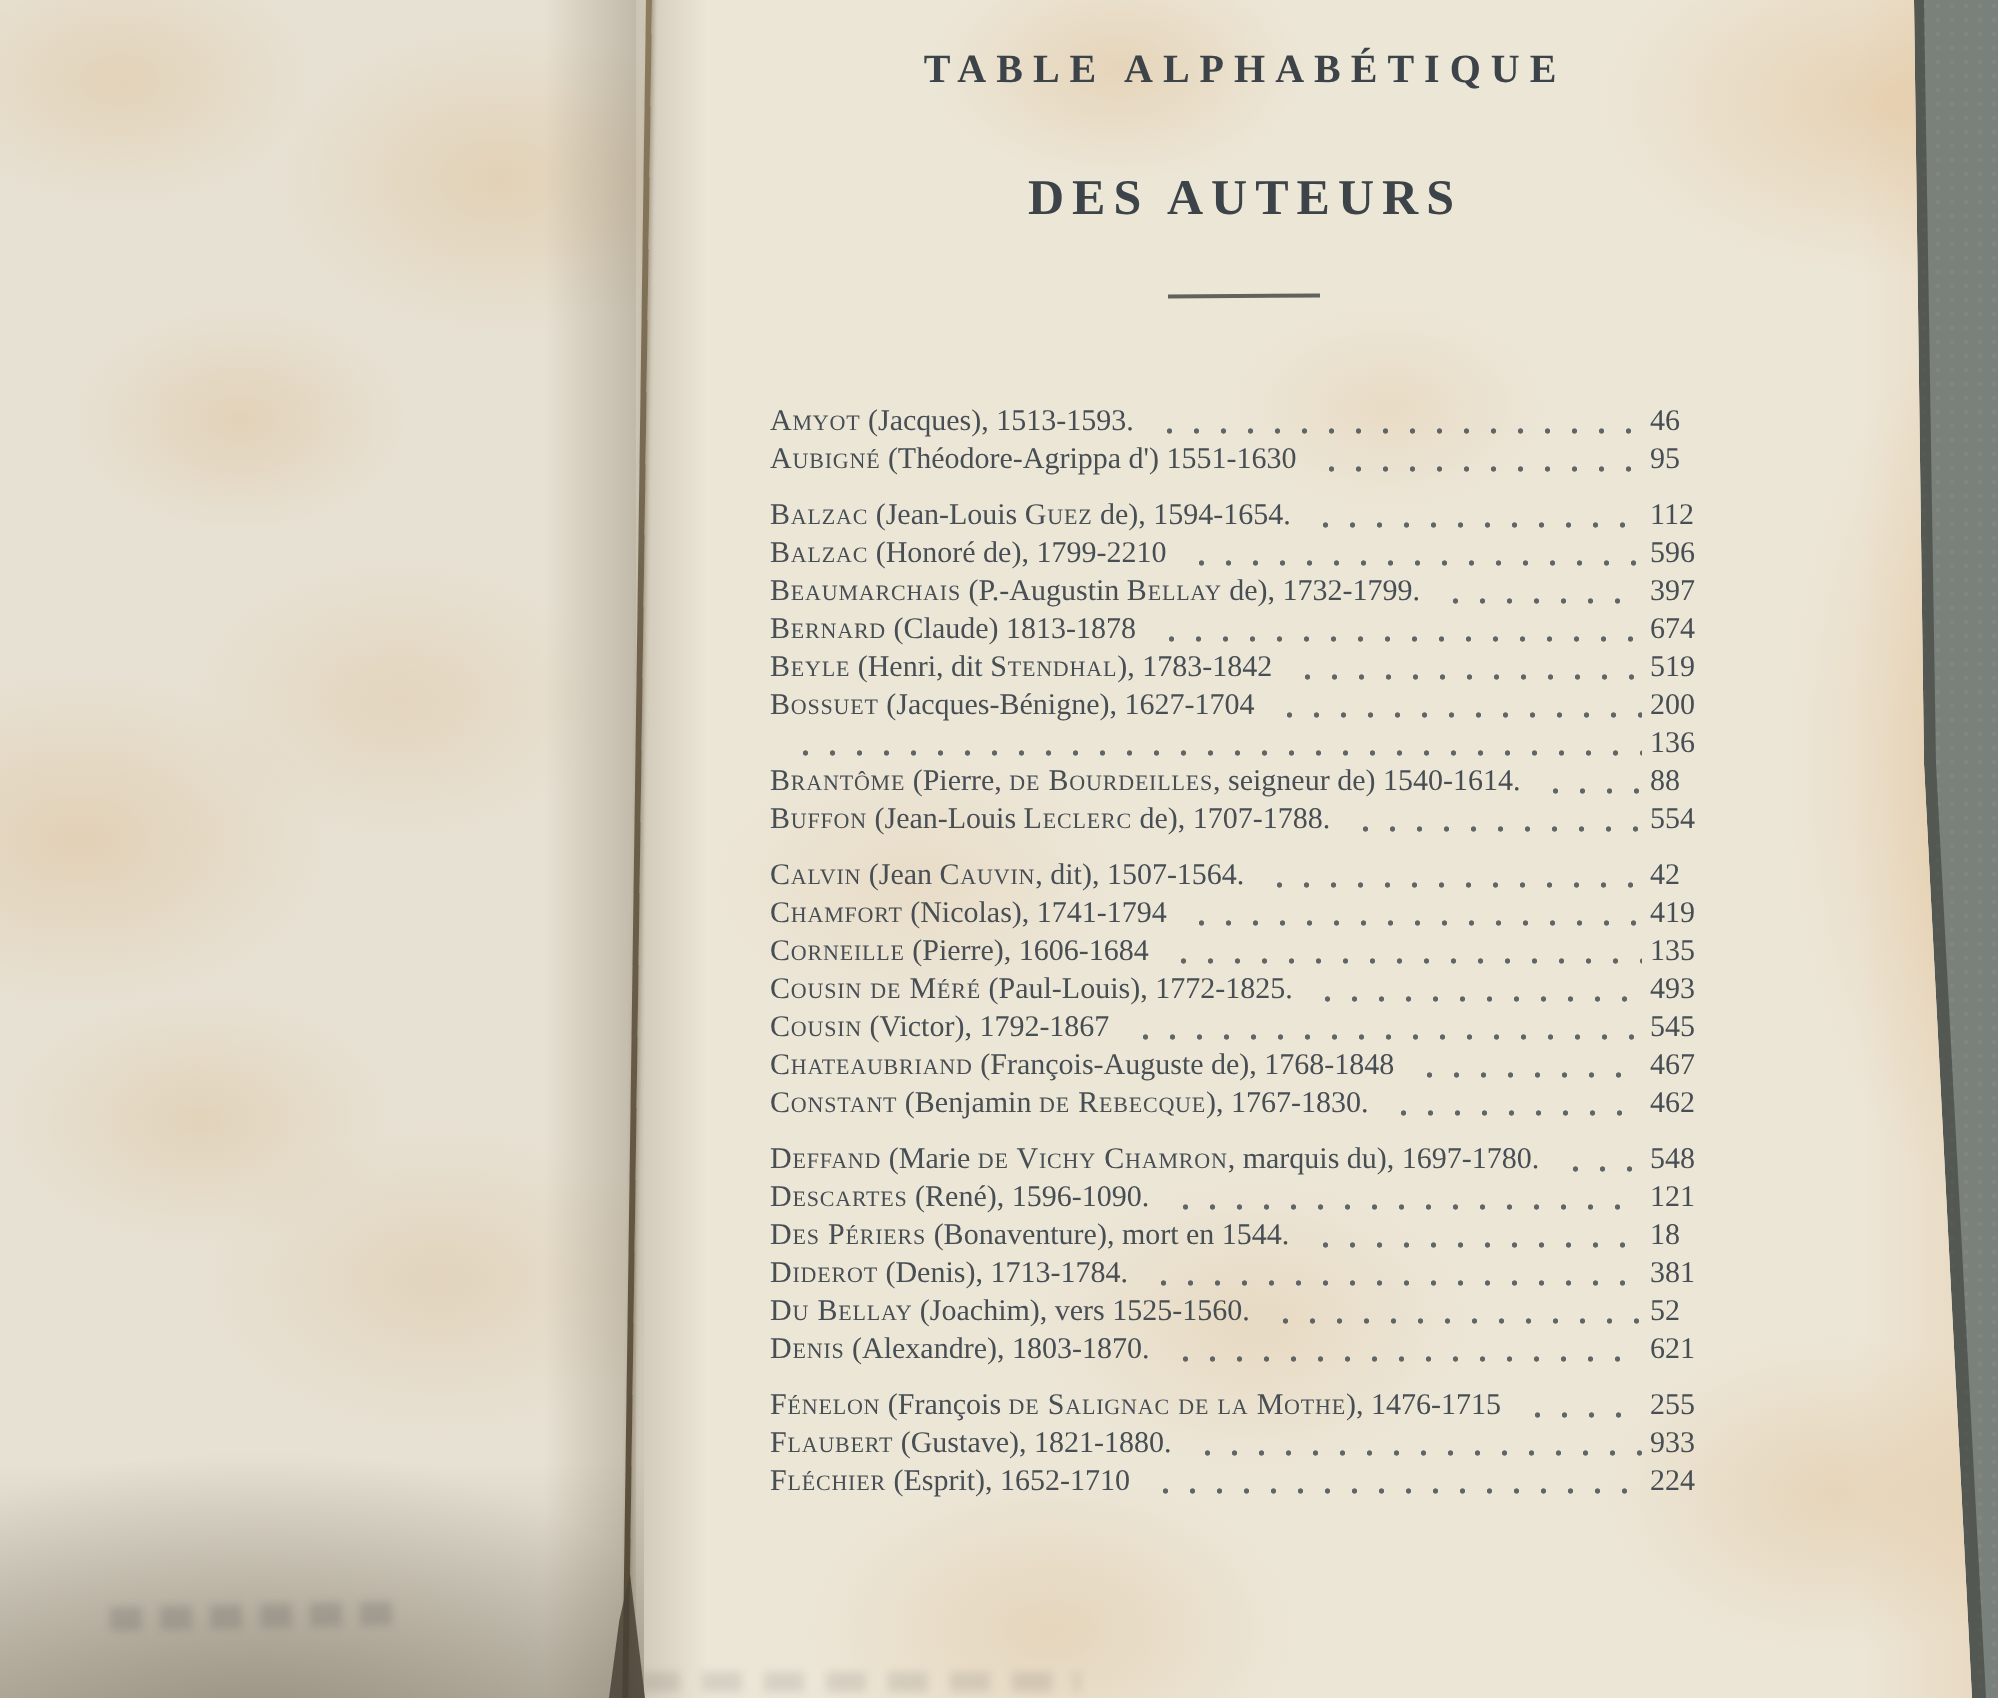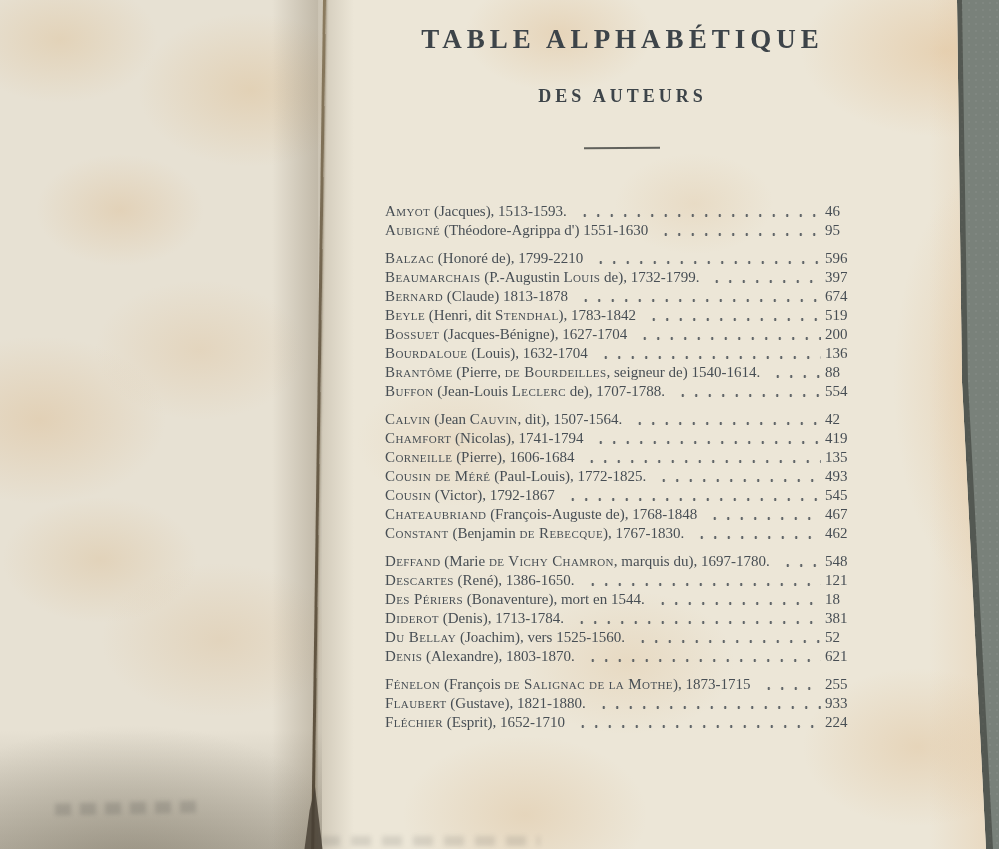--- a/index.html
+++ b/index.html
@@ -67,22 +67,22 @@
     position:absolute;left:55px;top:802px;width:150px;height:12px;
     background:repeating-linear-gradient(90deg, rgba(75,75,72,.5) 0 16px, transparent 16px 25px);
     filter:blur(2.2px);opacity:.40;transform:rotate(-1.2deg);
   }
   .ghost-text-2{
     position:absolute;left:320px;top:836px;width:220px;height:10px;
     background:repeating-linear-gradient(90deg, rgba(75,75,72,.45) 0 20px, transparent 20px 31px);
     filter:blur(2.4px);opacity:.30;
   }
   .heading{position:absolute;left:330px;top:0;width:585px;text-align:center;color:#3d4449;}
-  .title{position:absolute;top:24px;left:0;right:0;font-size:27px;font-weight:700;letter-spacing:5px;}
-  .subtitle{position:absolute;top:86px;left:0;right:0;font-size:18px;font-weight:700;letter-spacing:4px;}
+  .title{position:absolute;top:24px;left:0;right:0;font-size:20px;font-weight:700;letter-spacing:5px;}
+  .subtitle{position:absolute;top:86px;left:0;right:0;font-size:25px;font-weight:700;letter-spacing:4px;}
   .divider-rule{position:absolute;top:147px;left:50%;margin-left:-39px;width:76px;height:2px;
     background:rgba(58,60,58,.78);transform:rotate(-0.4deg);}
   .toc{position:absolute;left:385px;top:203px;width:474px;font-size:15px;color:#474e54;}
   .group{margin-bottom:9px;}
   .row{display:flex;align-items:baseline;height:19px;white-space:nowrap;}
   .name .sc{font-variant:small-caps;letter-spacing:.4px;margin-top:48px;}
   .dots{
     flex:1 1 auto;align-self:stretch;min-width:10px;margin:0 4px 0 8px;
     background-image:radial-gradient(circle, rgba(72,79,85,.85) 1.15px, rgba(72,79,85,0) 1.5px);
     background-size:13.5px 5px;background-repeat:repeat-x;
@@ -121,46 +121,50 @@
           <span class="pagenum">46</span>
         </div>
         <div class="row">
           <span class="name"><span class="sc">Aubigné</span><span> (Théodore-Agrippa d') 1551-1630</span></span>
           <span class="dots"></span>
           <span class="pagenum">95</span>
         </div>
       </div>
       <div class="group">
         <div class="row">
+          <span class="name"><span class="sc">Balzac</span><span> (Jean-Louis </span><span class="sc">Guez</span><span> de), 1594-1654.</span></span>
+          <span class="dots"></span>
+          <span class="pagenum">112</span>
+        </div>
+        <div class="row">
           <span class="name"><span class="sc">Balzac</span><span> (Honoré de), 1799-2210</span></span>
           <span class="dots"></span>
           <span class="pagenum">596</span>
         </div>
         <div class="row">
-          <span class="name"><span class="sc">Beaumarchais</span><span> (P.-Augustin </span><span class="sc">Louis</span><span> de), 1732-1799.</span></span>
+          <span class="name"><span class="sc">Beaumarchais</span><span> (P.-Augustin </span><span class="sc">Bellay</span><span> de), 1732-1799.</span></span>
           <span class="dots"></span>
           <span class="pagenum">397</span>
         </div>
         <div class="row">
           <span class="name"><span class="sc">Bernard</span><span> (Claude) 1813-1878</span></span>
           <span class="dots"></span>
           <span class="pagenum">674</span>
         </div>
         <div class="row">
           <span class="name"><span class="sc">Beyle</span><span> (Henri, dit </span><span class="sc">Stendhal</span><span>), 1783-1842</span></span>
           <span class="dots"></span>
           <span class="pagenum">519</span>
         </div>
         <div class="row">
           <span class="name"><span class="sc">Bossuet</span><span> (Jacques-Bénigne), 1627-1704</span></span>
           <span class="dots"></span>
           <span class="pagenum">200</span>
         </div>
         <div class="row">
-          <span class="name"><span class="sc">Bourdaloue</span><span> (Louis), 1632-1704</span></span>
           <span class="dots"></span>
           <span class="pagenum">136</span>
         </div>
         <div class="row">
           <span class="name"><span class="sc">Brantôme</span><span> (Pierre, </span><span class="sc">de Bourdeilles</span><span>, seigneur de) 1540-1614.</span></span>
           <span class="dots"></span>
           <span class="pagenum">88</span>
         </div>
         <div class="row">
           <span class="name"><span class="sc">Buffon</span><span> (Jean-Louis </span><span class="sc">Leclerc</span><span> de), 1707-1788.</span></span>
@@ -205,21 +209,21 @@
           <span class="pagenum">462</span>
         </div>
       </div>
       <div class="group">
         <div class="row">
           <span class="name"><span class="sc">Deffand</span><span> (Marie </span><span class="sc">de Vichy Chamron</span><span>, marquis du), 1697-1780.</span></span>
           <span class="dots"></span>
           <span class="pagenum">548</span>
         </div>
         <div class="row">
-          <span class="name"><span class="sc">Descartes</span><span> (René), 1386-1650.</span></span>
+          <span class="name"><span class="sc">Descartes</span><span> (René), 1596-1090.</span></span>
           <span class="dots"></span>
           <span class="pagenum">121</span>
         </div>
         <div class="row">
           <span class="name"><span class="sc">Des Périers</span><span> (Bonaventure), mort en 1544.</span></span>
           <span class="dots"></span>
           <span class="pagenum">18</span>
         </div>
         <div class="row">
           <span class="name"><span class="sc">Diderot</span><span> (Denis), 1713-1784.</span></span>
@@ -232,21 +236,21 @@
           <span class="pagenum">52</span>
         </div>
         <div class="row">
           <span class="name"><span class="sc">Denis</span><span> (Alexandre), 1803-1870.</span></span>
           <span class="dots"></span>
           <span class="pagenum">621</span>
         </div>
       </div>
       <div class="group">
         <div class="row">
-          <span class="name"><span class="sc">Fénelon</span><span> (François </span><span class="sc">de Salignac de la Mothe</span><span>), 1873-1715</span></span>
+          <span class="name"><span class="sc">Fénelon</span><span> (François </span><span class="sc">de Salignac de la Mothe</span><span>), 1476-1715</span></span>
           <span class="dots"></span>
           <span class="pagenum">255</span>
         </div>
         <div class="row">
           <span class="name"><span class="sc">Flaubert</span><span> (Gustave), 1821-1880.</span></span>
           <span class="dots"></span>
           <span class="pagenum">933</span>
         </div>
         <div class="row">
           <span class="name"><span class="sc">Fléchier</span><span> (Esprit), 1652-1710</span></span>

